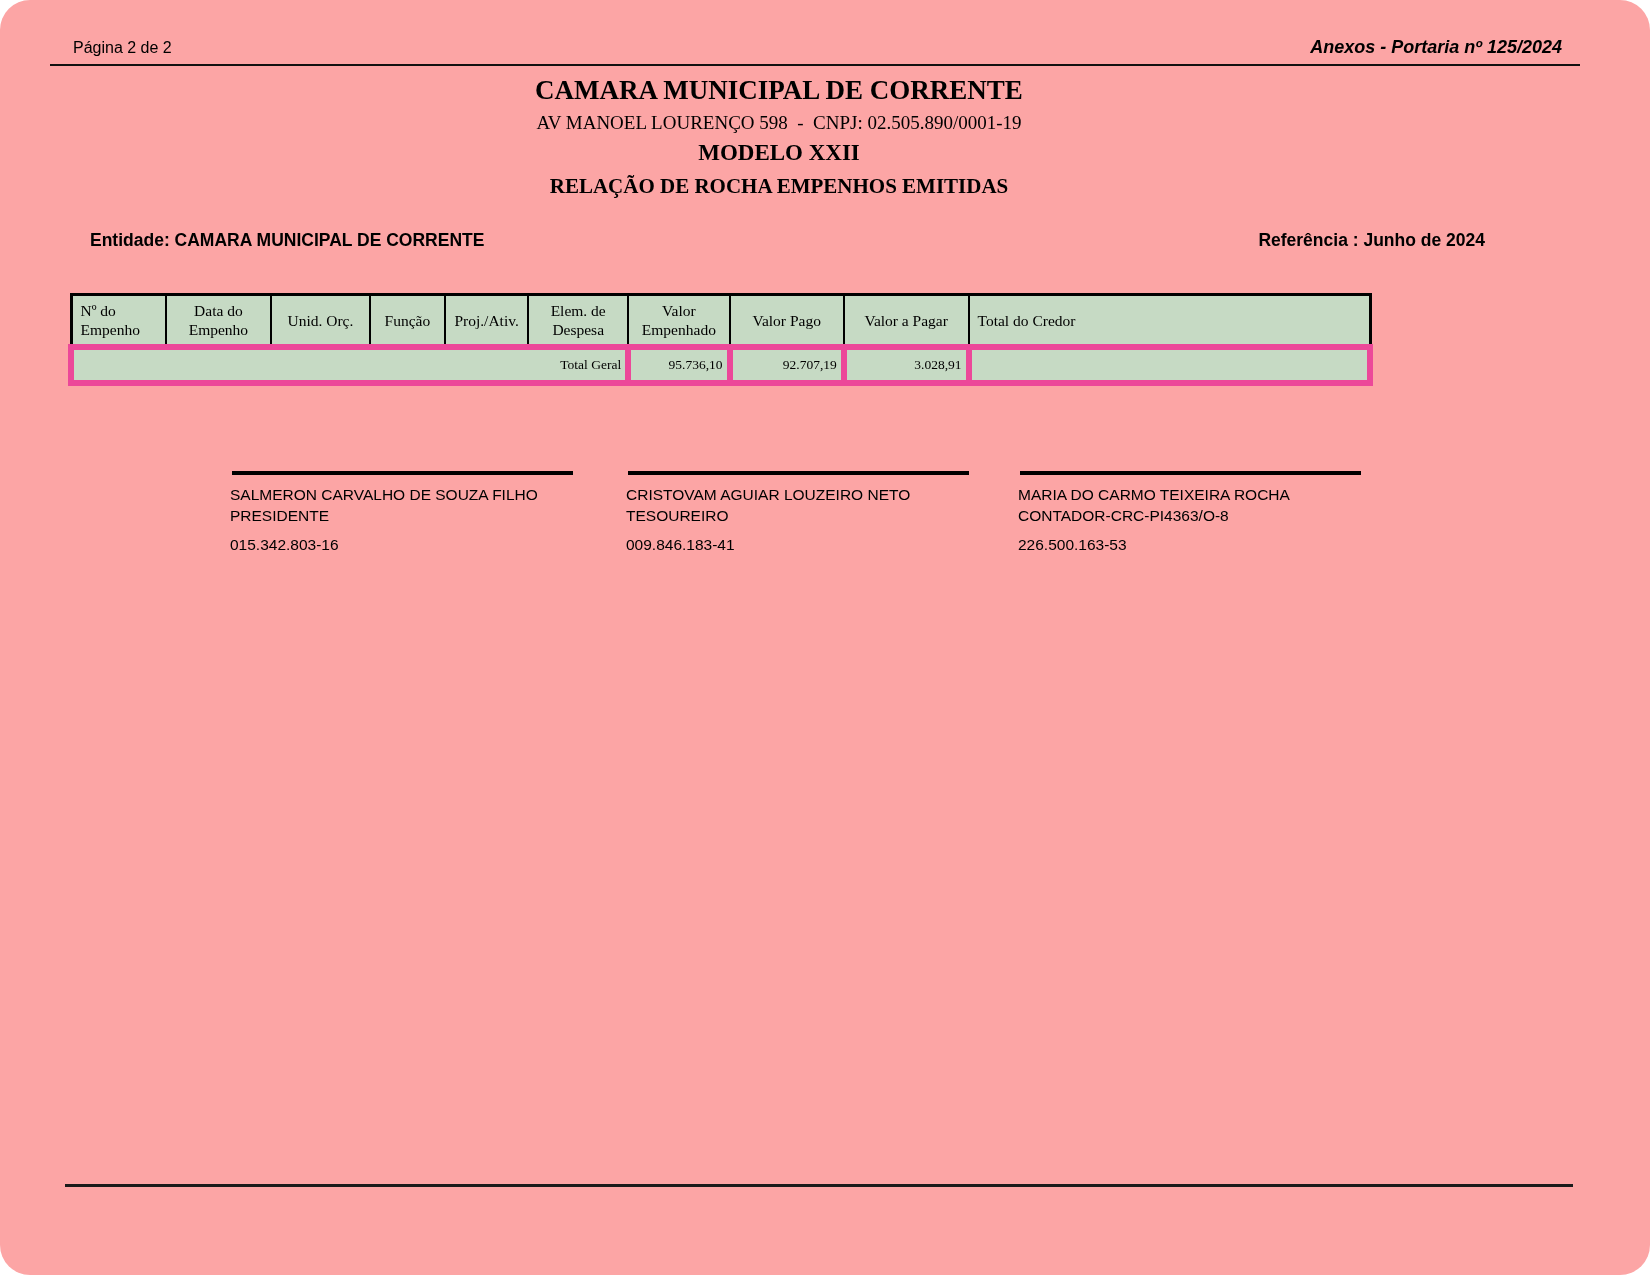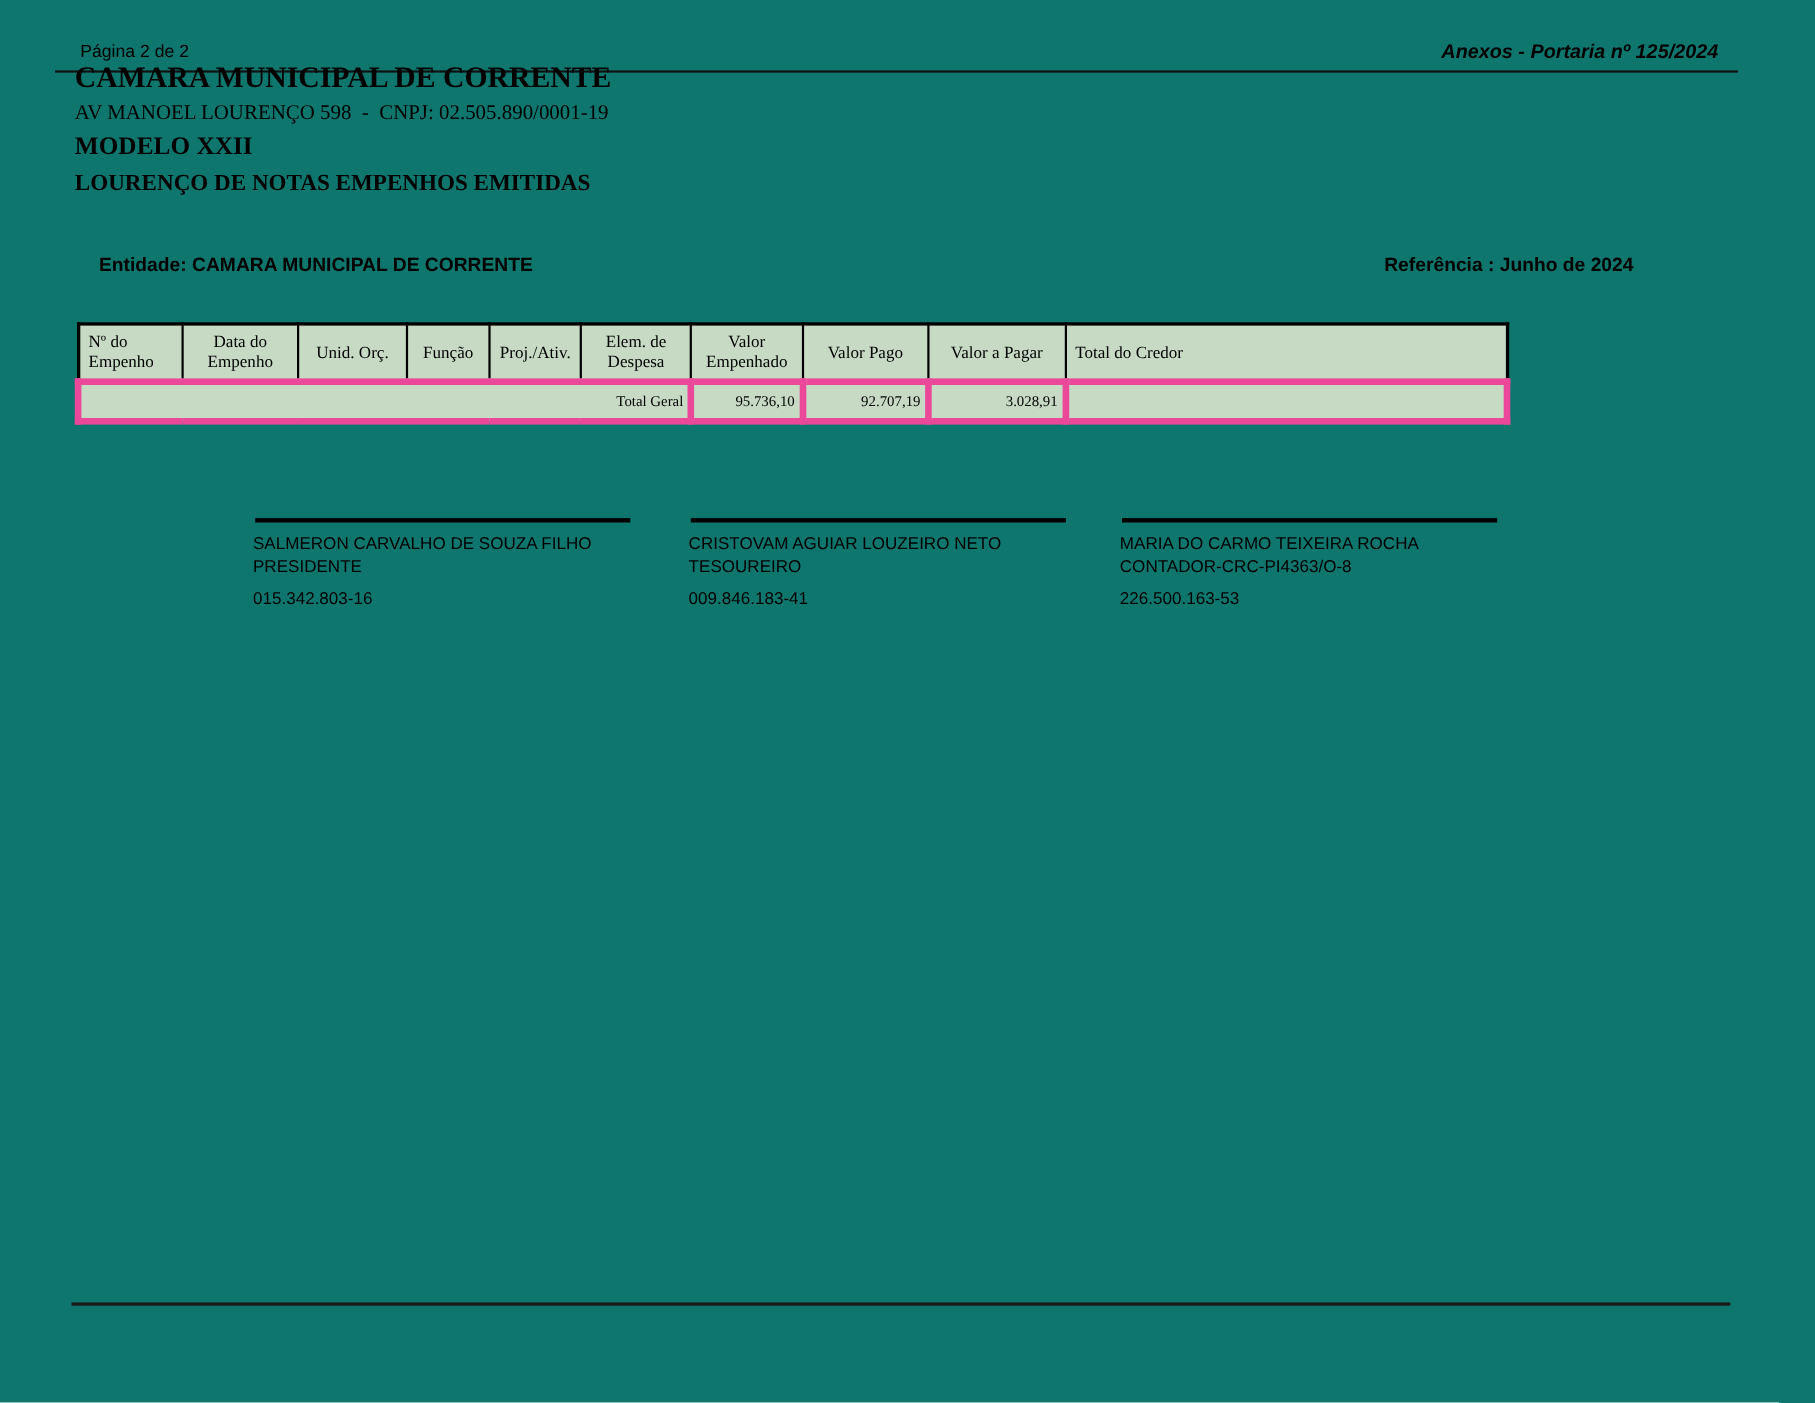--- a/index.html
+++ b/index.html
@@ -1,44 +1,45 @@
 <!DOCTYPE html>
 <html><head>
 <meta charset="utf-8">
 <style>
   html, body { margin:0; padding:0; background:#ffffff; }
   .page {
     position:relative;
     width:1650px;
     height:1275px;
-    background:#0f766e;
+    background:#fca5a5;
     color:#000;
     font-family:"Liberation Sans", sans-serif;
     overflow:hidden;
+    border-radius:30px;
   }
 
   
   .page-number {
     position:absolute; top:38px; left:73px;
     font-size:16px; line-height:20px;
   }
   .annex-ref {
     position:absolute; top:36px; right:88px;
     font-size:18px; line-height:22px;
     font-weight:bold; font-style:italic;
   }
   .top-rule {
     position:absolute; top:64px; left:50px; width:1530px; height:2px;
     background:#111;
   }
 
   
   .title-block {
-    position:absolute; top:56px; left:68px; width:1422px;
-    text-align:left;
+    position:absolute; top:76px; left:68px; width:1422px;
+    text-align:center;
     font-family:"Liberation Serif", serif;
   }
   .org-title   { font-size:27px; font-weight:bold; line-height:28px; margin:0 0 8px 0; }
   .org-address { font-size:19px; line-height:22px; margin:0 0 6px 0; white-space:pre; }
   .model-label { font-size:23px; font-weight:bold; line-height:26px; margin:0 0 8px 0; }
   .report-title{ font-size:21px; font-weight:bold; line-height:24px; margin:0; }
 
   
   .meta-row {
     position:absolute; top:229px; left:90px; right:165px;
@@ -107,21 +108,21 @@
 <div class="page">
 
   <div class="page-number">Página 2 de 2</div>
   <div class="annex-ref">Anexos - Portaria nº 125/2024</div>
   <div class="top-rule"></div>
 
   <div class="title-block">
     <div class="org-title">CAMARA MUNICIPAL DE CORRENTE</div>
     <div class="org-address">AV MANOEL LOURENÇO 598  -  CNPJ: 02.505.890/0001-19</div>
     <div class="model-label">MODELO XXII</div>
-    <div class="report-title">LOURENÇO DE NOTAS EMPENHOS EMITIDAS</div>
+    <div class="report-title">RELAÇÃO DE ROCHA EMPENHOS EMITIDAS</div>
   </div>
 
   <div class="meta-row">
     <div>Entidade: CAMARA MUNICIPAL DE CORRENTE</div>
     <div>Referência : Junho de 2024</div>
   </div>
 
   <div class="tbl-wrap">
     <table class="empenhos">
       <colgroup>

